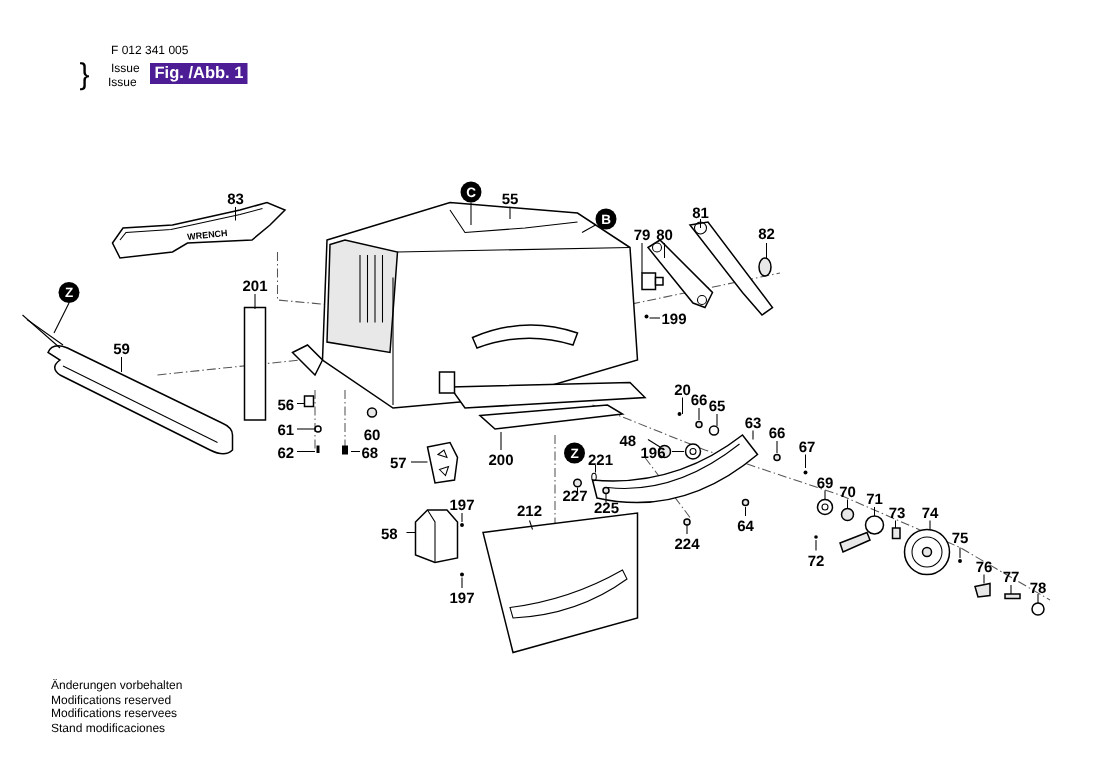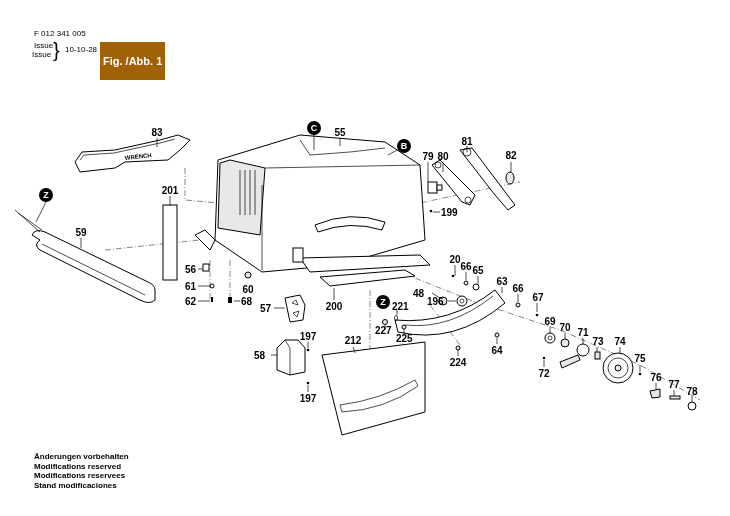--- a/index.html
+++ b/index.html
@@ -1,22 +1,22 @@
 <!DOCTYPE html>
 <html><head>
 <meta charset="utf-8">
 <style>
   html, body { margin:0; padding:0; background:#fff; }
   body { width:730px; height:516px; position:relative; overflow:hidden;
          font-family:"Liberation Sans", sans-serif; color:#000; }
-  .hdr { position:absolute; font-size:8px; line-height:9px; }
-  .figbox { position:absolute; left:100px; top:42px; background:#a16207; color:#fff;
-            font-weight:bold; font-size:11px; padding:13px 3px; line-height:12px; }
+  .hdr { position:absolute; font-size:8px; line-height:9px;margin-left:40px; }
+  .figbox { position:absolute; left:100px; top:42px; background:#4c1d95; color:#fff;
+            font-weight:bold; font-size:11px; padding:1px 3px; line-height:12px; }
   .brace { position:absolute; left:53px; top:40px; font-size:20px; line-height:20px; font-weight:300; }
-  .footer { position:absolute; left:34px; top:452px; font-size:8px; line-height:9.5px;font-weight:bold; }
+  .footer { position:absolute; left:34px; top:452px; font-size:8px; line-height:9.5px; }
   svg.diagram { position:absolute; left:0; top:0; }
   .lbl { font-family:"Liberation Sans", sans-serif; font-weight:bold; font-size:10px; fill:#000; }
   .badge-t { font-family:"Liberation Sans", sans-serif; font-weight:bold; font-size:9px; fill:#fff; }
   .part { fill:#fff; stroke:#000; stroke-width:1; }
   .partg { fill:#e8e8e8; stroke:#000; stroke-width:1; }
   .thin { fill:none; stroke:#000; stroke-width:0.7; }
   .dash { fill:none; stroke:#555; stroke-width:0.7; stroke-dasharray:6 2 1 2; }
   .ldr { stroke:#000; stroke-width:0.7; fill:none; }
 </style>
 </head>

